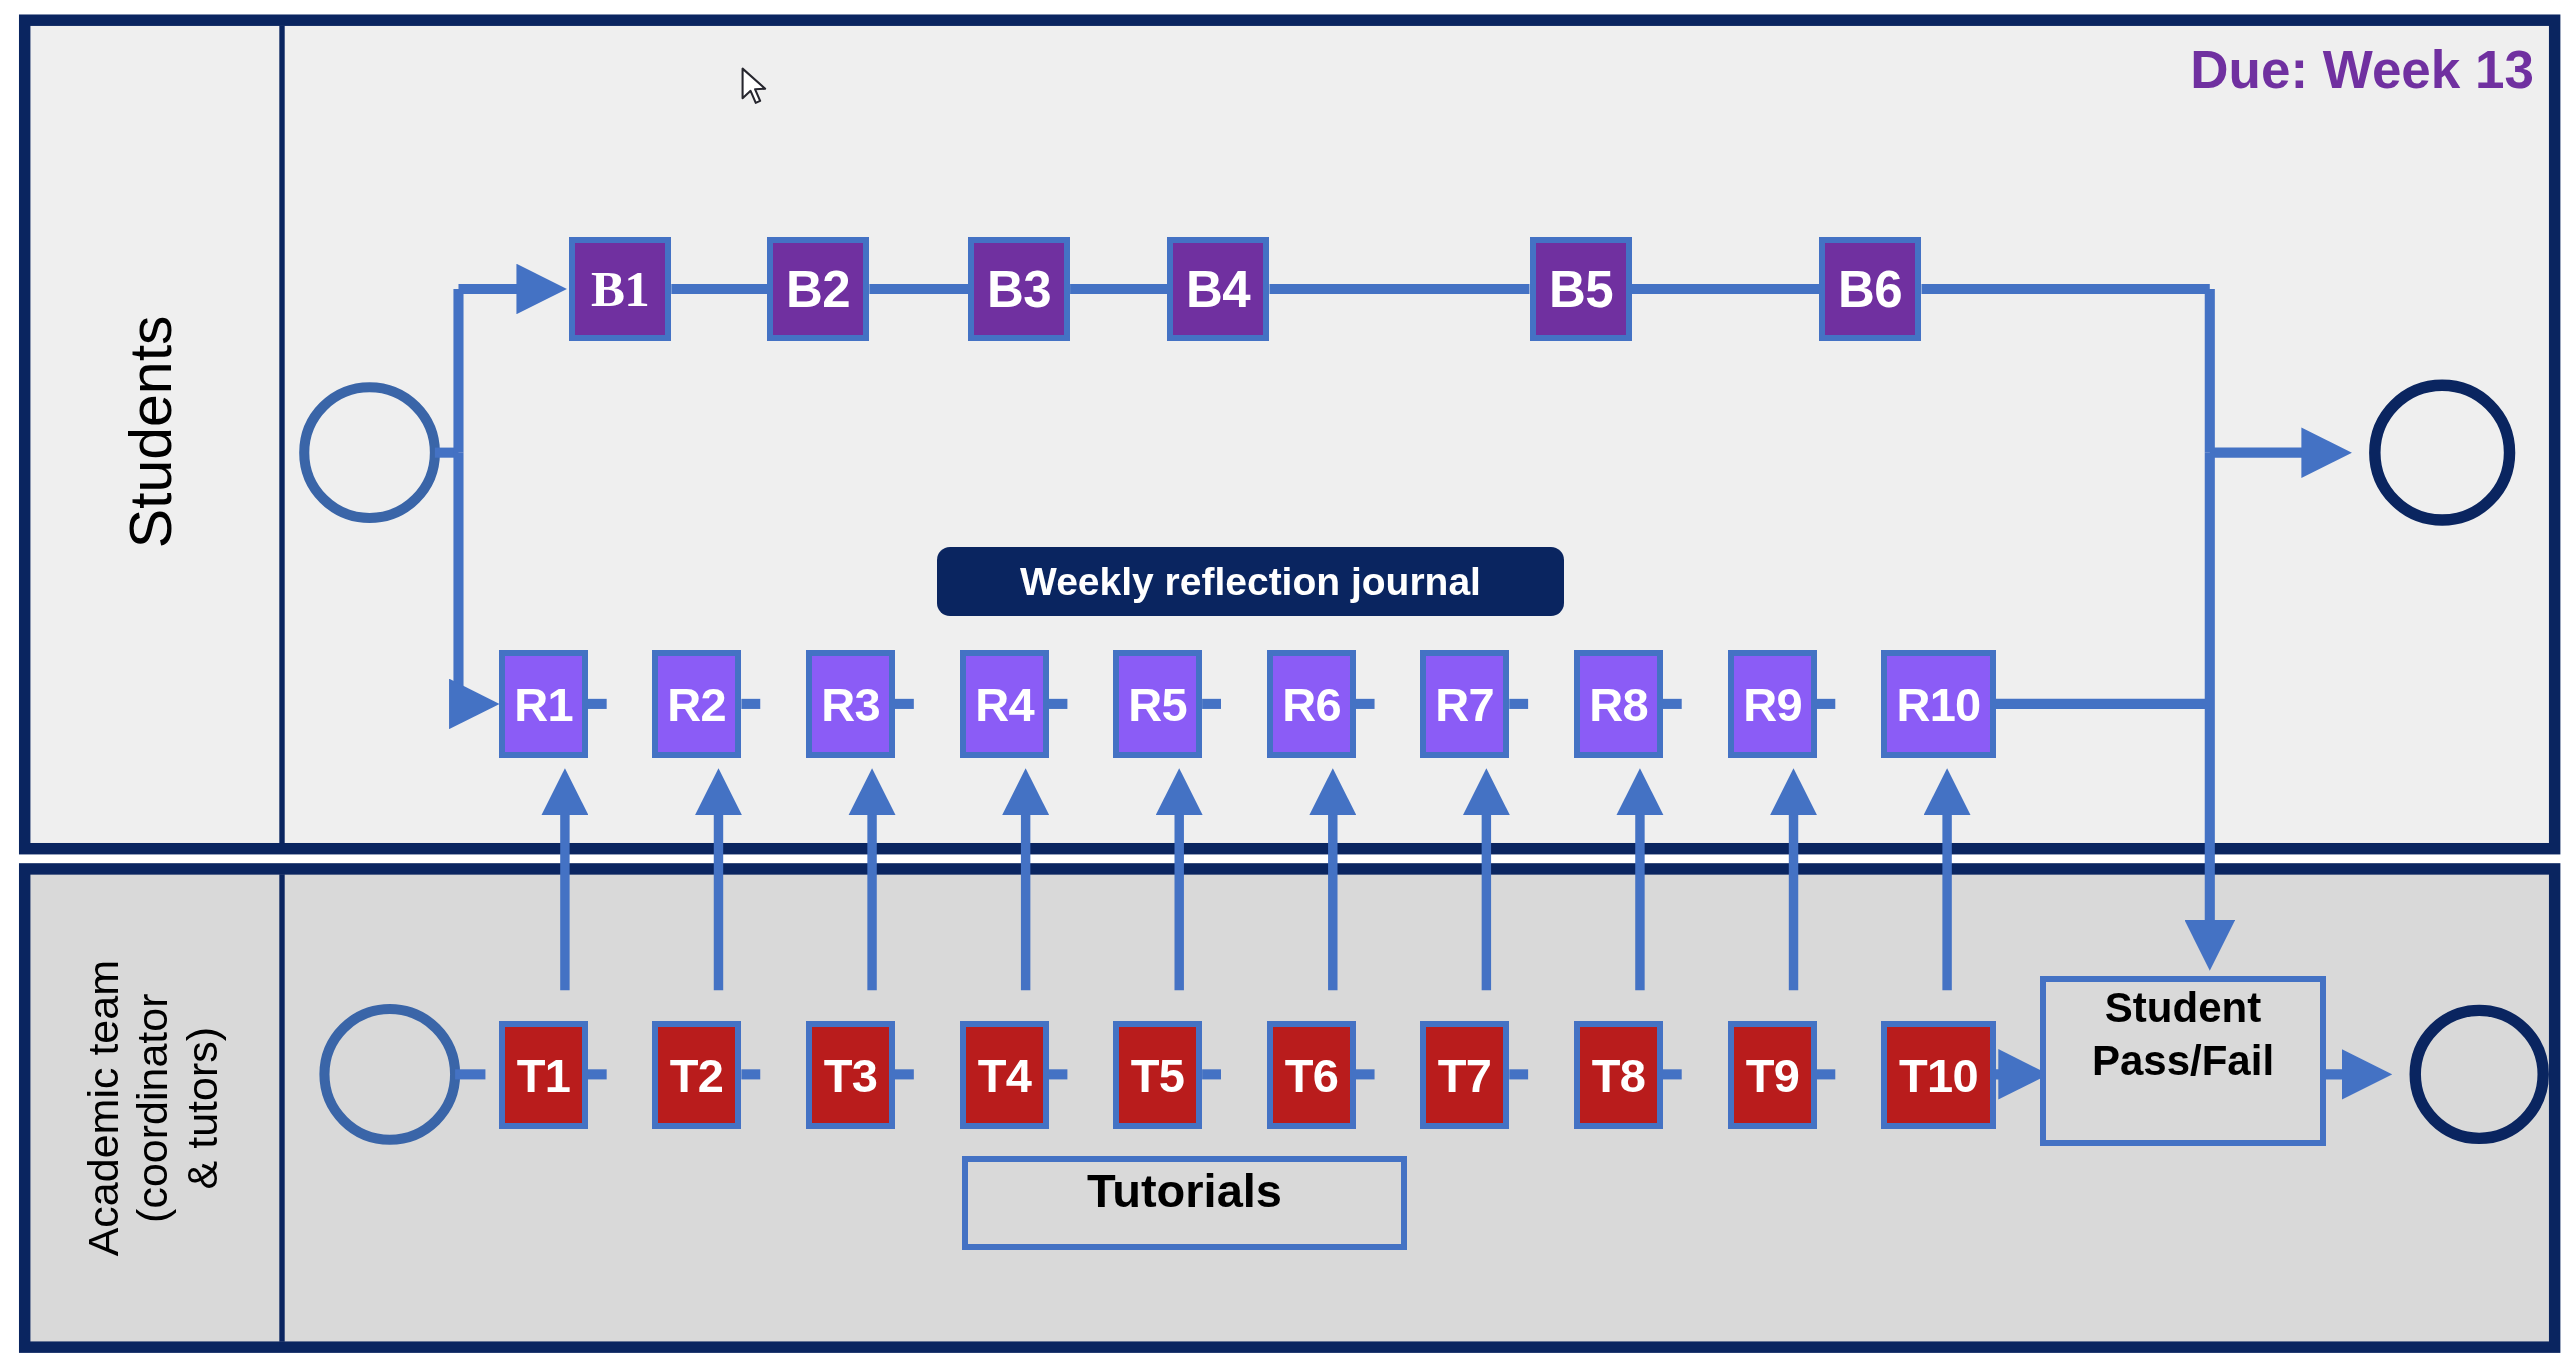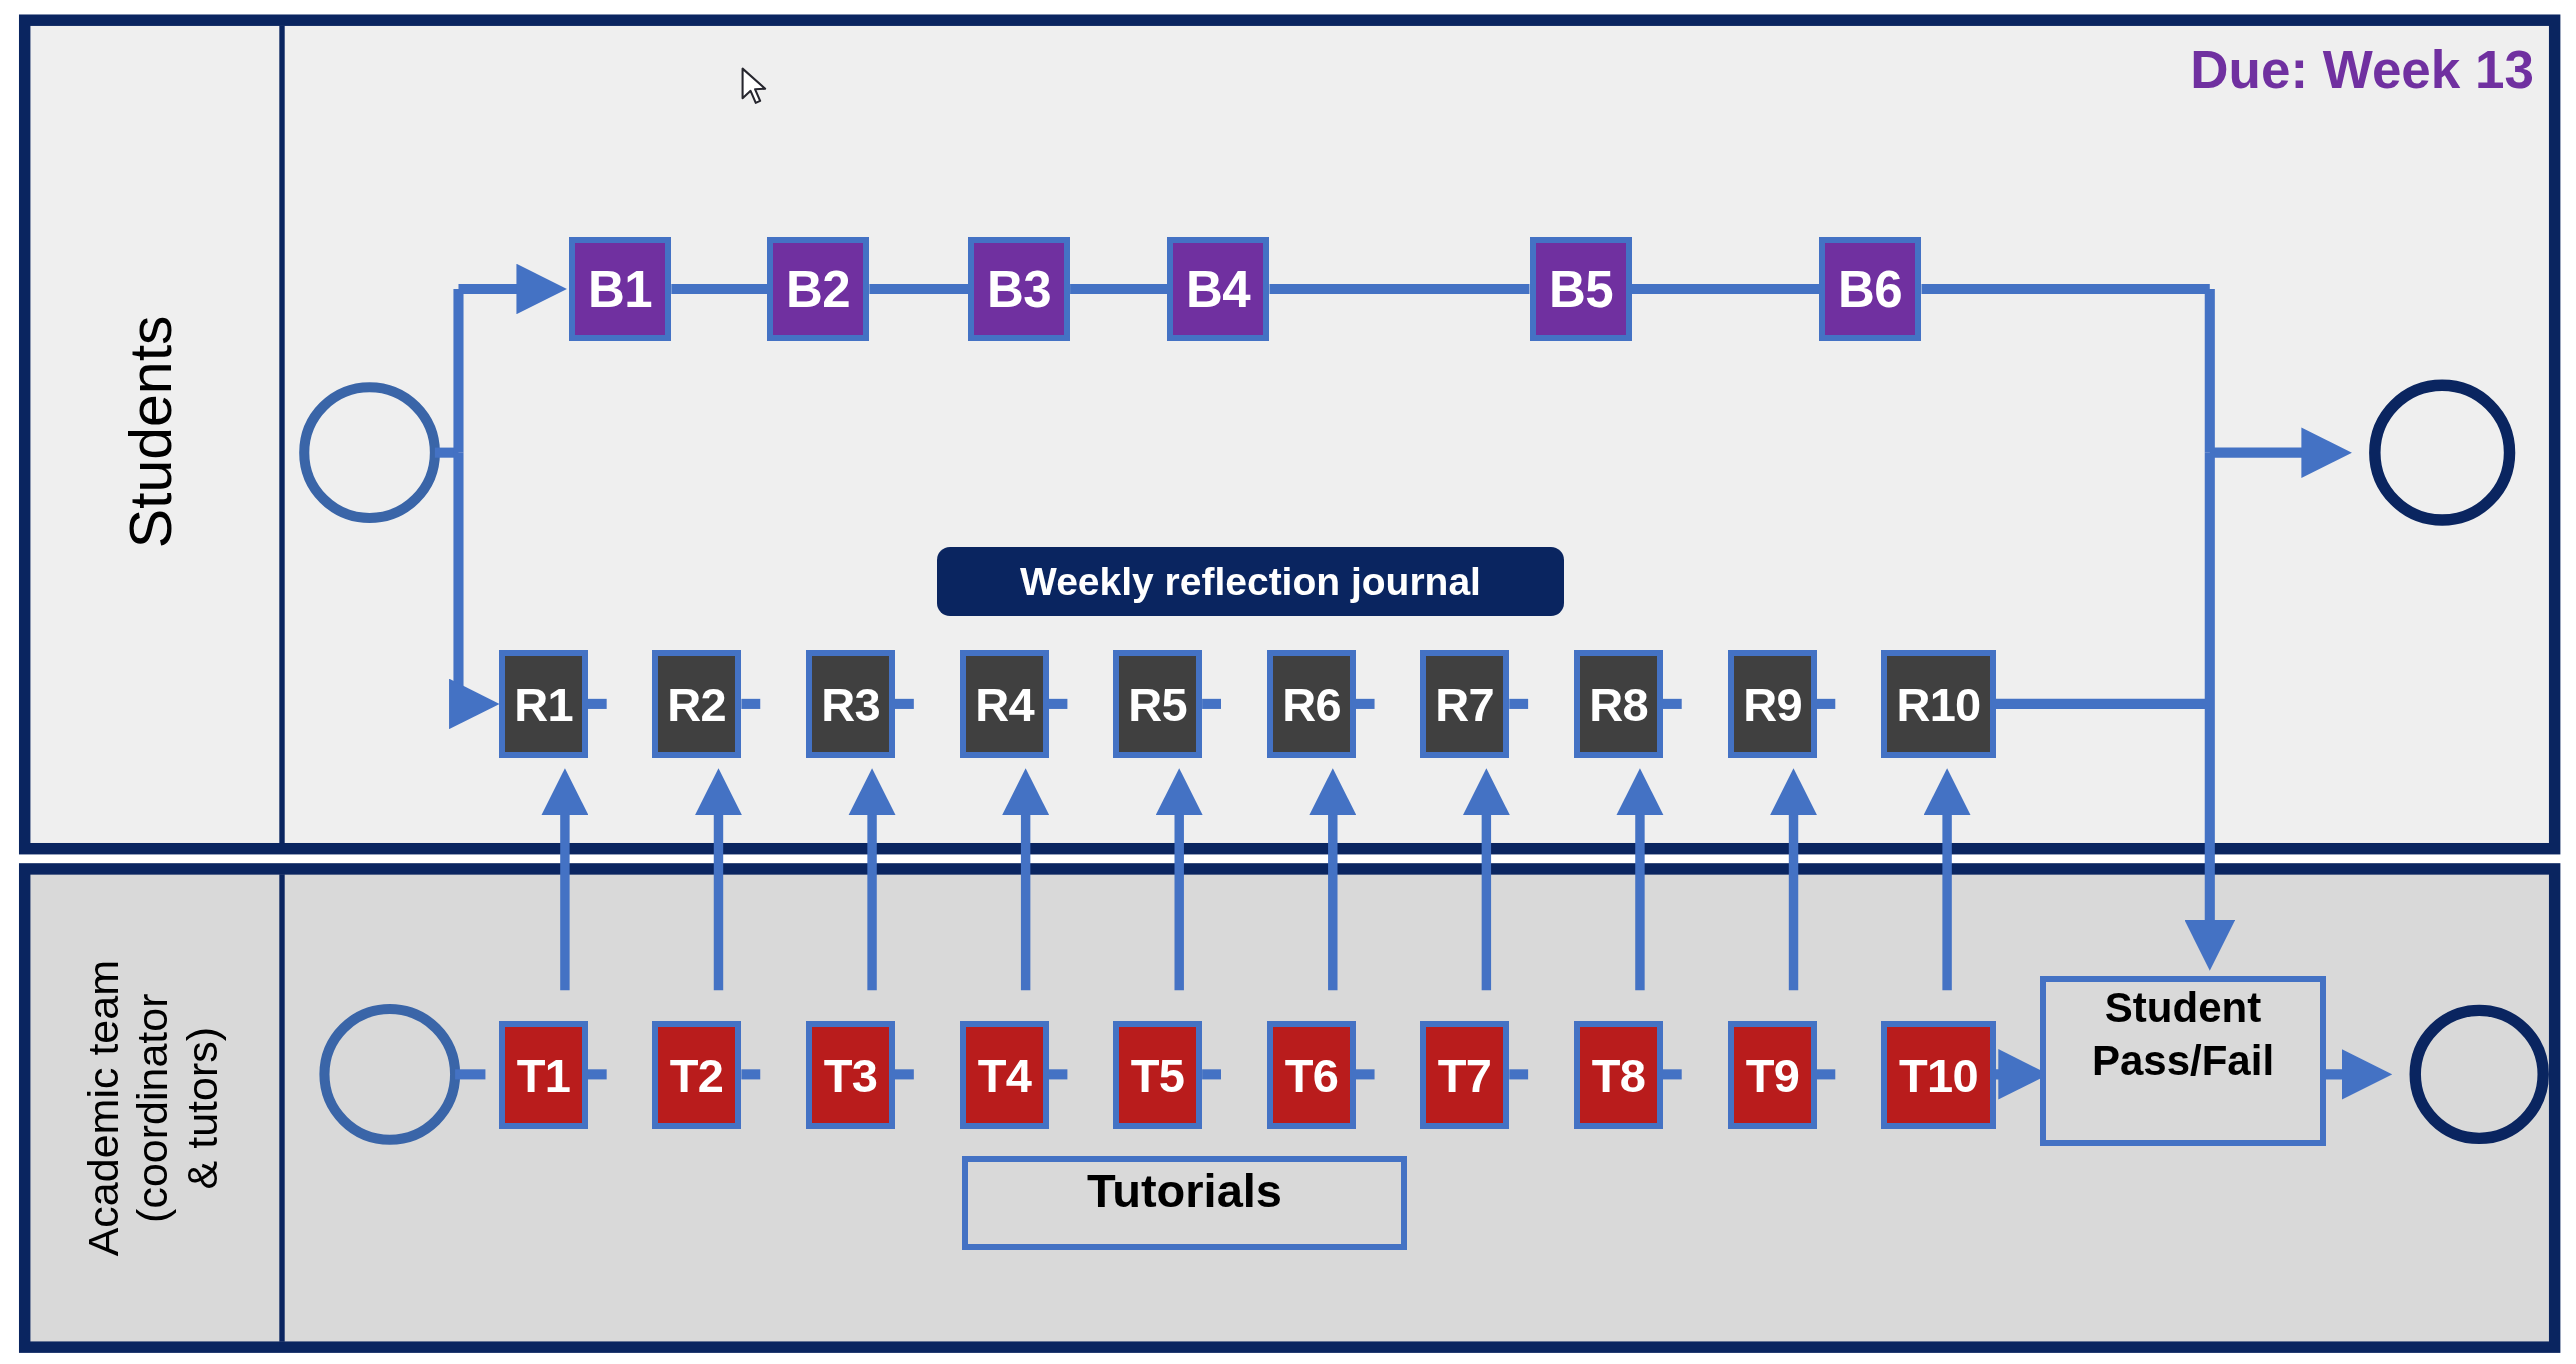--- a/index.html
+++ b/index.html
@@ -12,21 +12,21 @@
     color:#000;font-weight:400;text-align:center;line-height:1.15;
   }
   .lane-label span{display:block;transform:rotate(-90deg);white-space:pre;}
 
   .node{
     position:absolute;display:flex;align-items:center;justify-content:center;
     box-sizing:border-box;color:#ffffff;font-weight:700;text-align:center;
     line-height:1;letter-spacing:-0.7px;
   }
   .node.b{background:#7030A0;border:6.7px solid #4472C4;}
-  .node.r{background:#404040;border:6.7px solid #4472C4;}
+  .node.r{background:#8b5cf6;border:6.7px solid #4472C4;}
   .node.t{background:#b91c1c;border:6.7px solid #4472C4;}
 
   .banner{
     position:absolute;display:flex;align-items:center;justify-content:center;
     color:#ffffff;font-weight:700;text-align:center;box-sizing:border-box;
   }
   .banner.purple{background:#7030A0;}
   .banner.navy{background:#0A2560;}
 
   .outline-box{
@@ -135,21 +135,21 @@
   </div>
 
   <div class="corner-note" style="right:42px;top:39px;font-size:53px;color:#7030A0;">Due: Week 13</div>
 
 
 
   <div class="banner navy" style="left:937px;top:547px;width:627px;height:69px;font-size:39px;border-radius:13px;">
     <span>Weekly reflection journal</span>
   </div>
 
-  <div class="node b" style="left:569px;top:237px;width:102px;height:104px;font-size:51px;">
+  <div class="node b" style="left:569px;top:237px;width:102px;height:104px;font-size:51px;font-family:Liberation Serif, serif;">
     <span>B1</span>
   </div>
   <div class="node b" style="left:767px;top:237px;width:102px;height:104px;font-size:51px;">
     <span>B2</span>
   </div>
   <div class="node b" style="left:968px;top:237px;width:102px;height:104px;font-size:51px;">
     <span>B3</span>
   </div>
   <div class="node b" style="left:1167px;top:237px;width:102px;height:104px;font-size:51px;">
     <span>B4</span>

